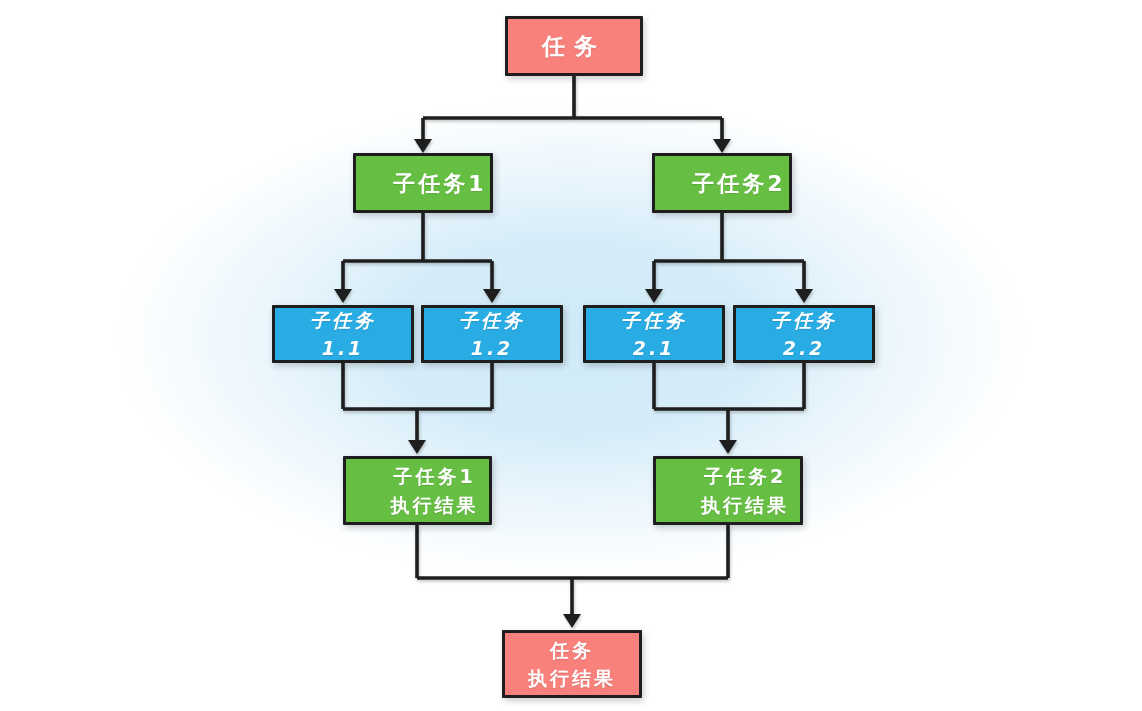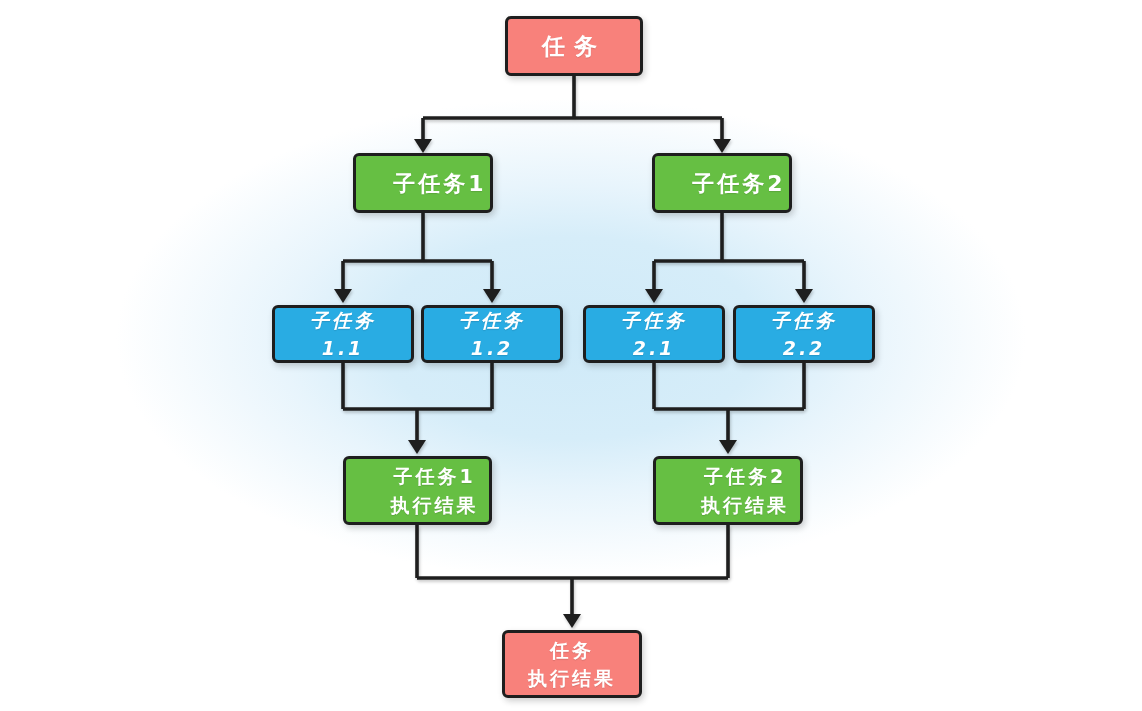--- a/index.html
+++ b/index.html
@@ -36,21 +36,21 @@
   .node {
     position: absolute;
     box-sizing: border-box;
     display: flex;
     align-items: center;
     justify-content: center;
     text-align: center;
     color: #ffffff;
     font-weight: bold;
     border: 3px solid #1e1e1e;
-    border-radius: 6px;
+    border-radius: 1px;
     white-space: pre-line;
     line-height: 1.5;
     letter-spacing: 3px;
     box-shadow: 2px 3px 6px rgba(30,30,30,0.22);
     text-shadow: 0 1px 1px rgba(0,0,0,0.12);
   }
   .fill-red   { background: #f8817b; }
   .fill-green { background: #66bf43; padding-left: 34px; }
   .fill-blue  { background: #29ace3; font-style: italic; }
 

